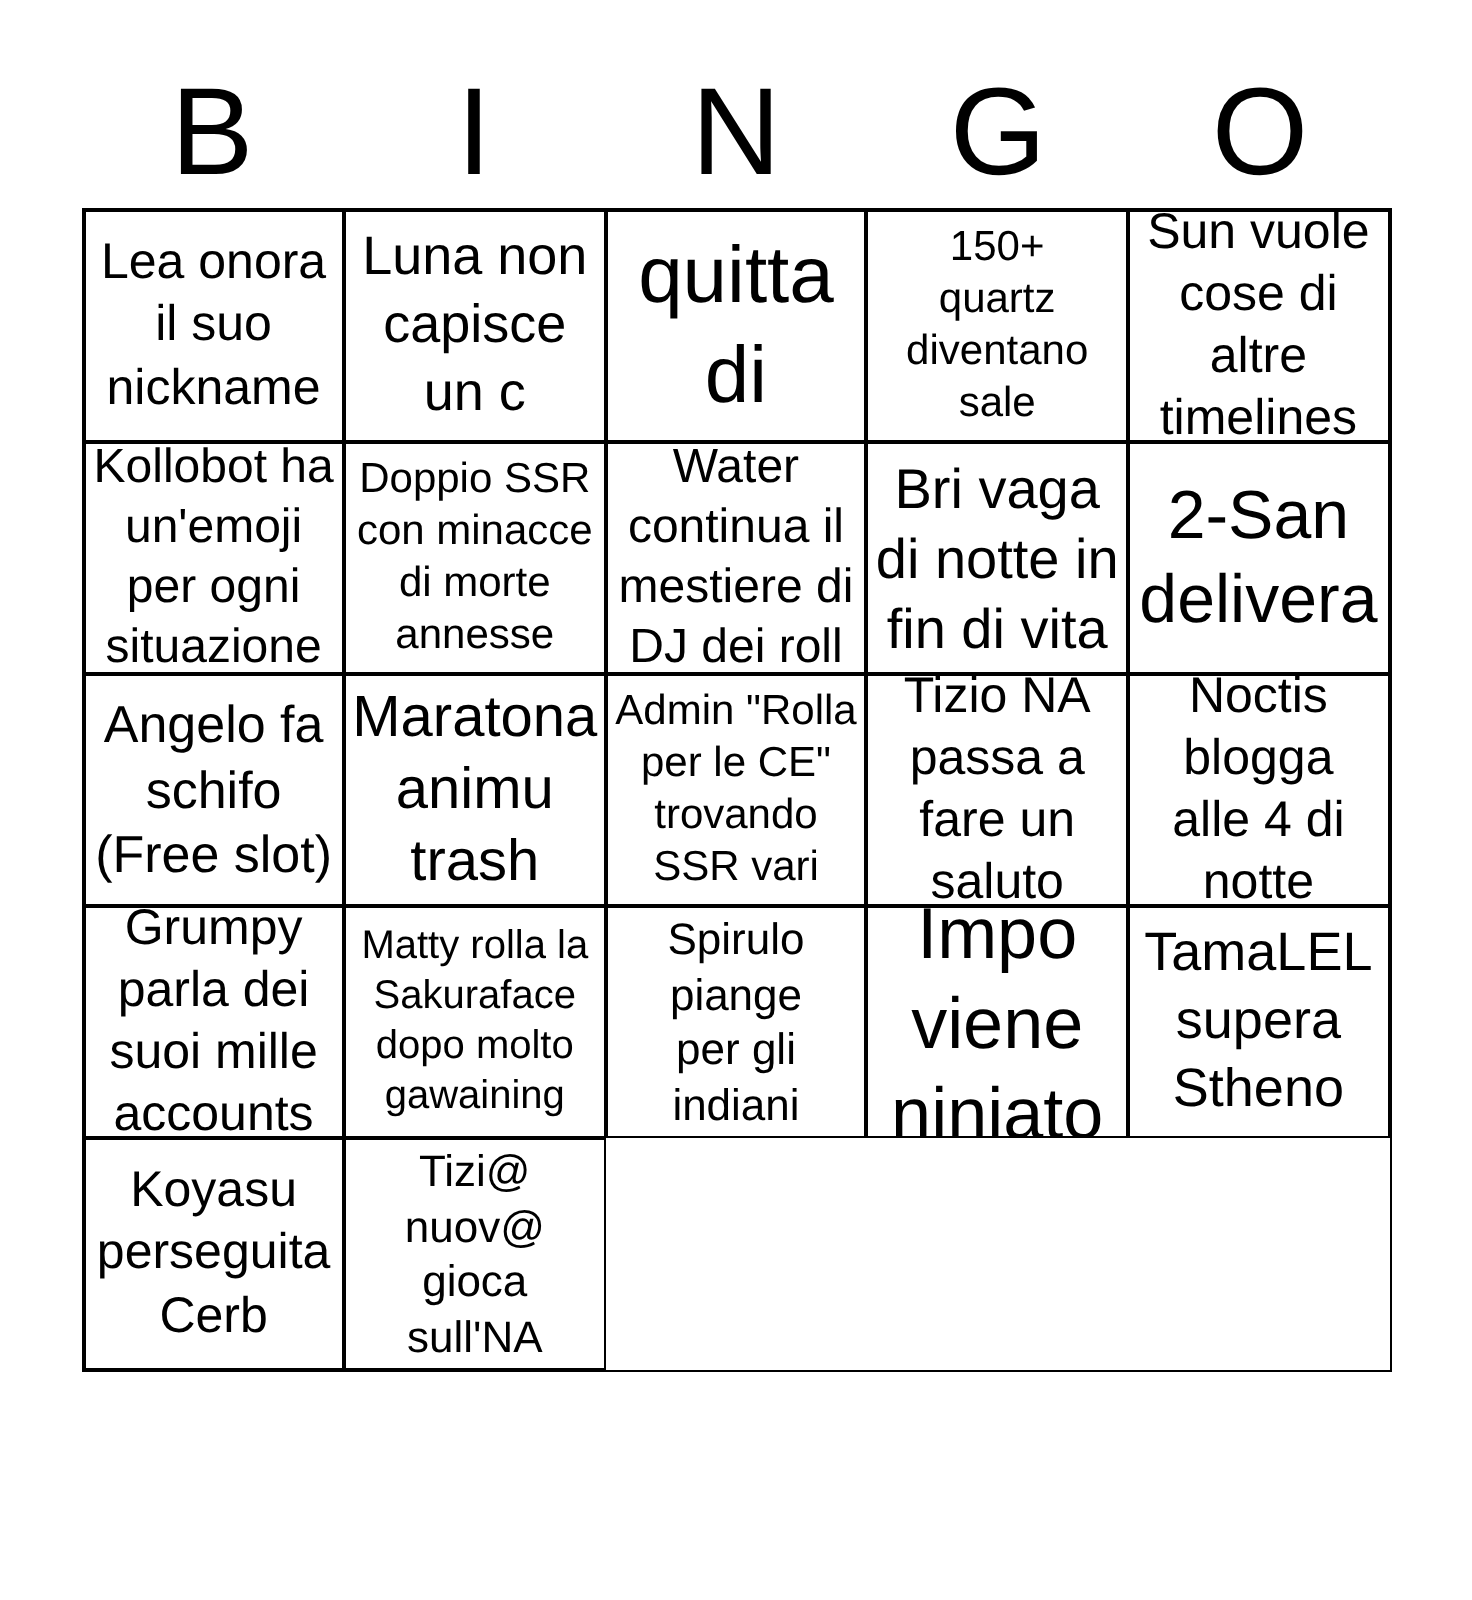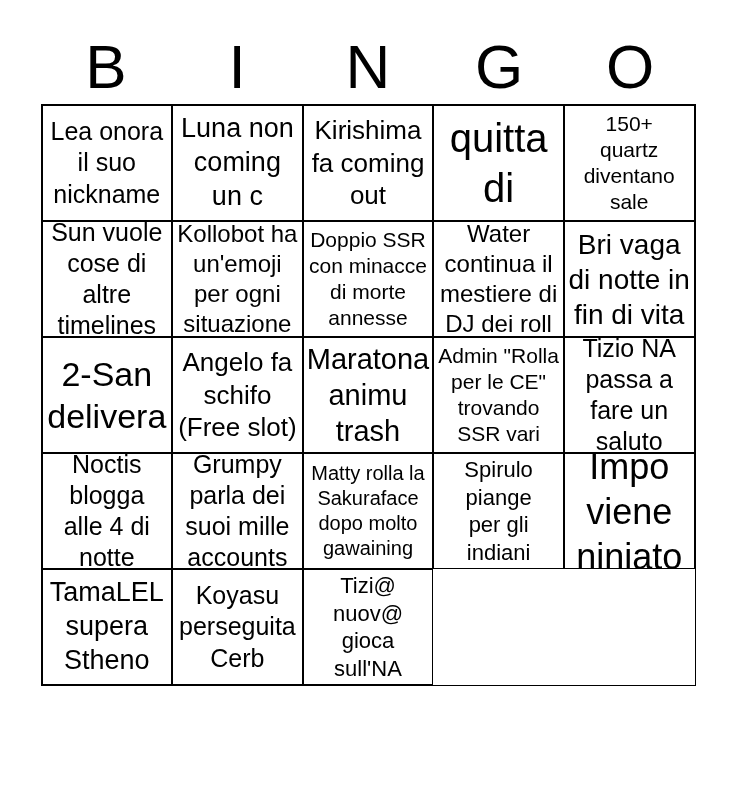--- a/index.html
+++ b/index.html
@@ -62,25 +62,22 @@
     <span class="title-letter">N</span>
     <span class="title-letter">G</span>
     <span class="title-letter">O</span>
   </div>
 
   <div class="grid">
     <div class="cell" style="font-size:25px">Lea onora
 il suo
 nickname</div>
     <div class="cell" style="font-size:27px">Luna non
-coming
+capisce
 un c</div>
-    <div class="cell" style="font-size:26px">Kirishima
-fa coming
-out</div>
     <div class="cell" style="font-size:40px">Verde
 quitta di
 nuovo</div>
     <div class="cell" style="font-size:21px">150+
 quartz
 diventano
 sale</div>
 
     <div class="cell" style="font-size:25px">Sun vuole
 cose di

